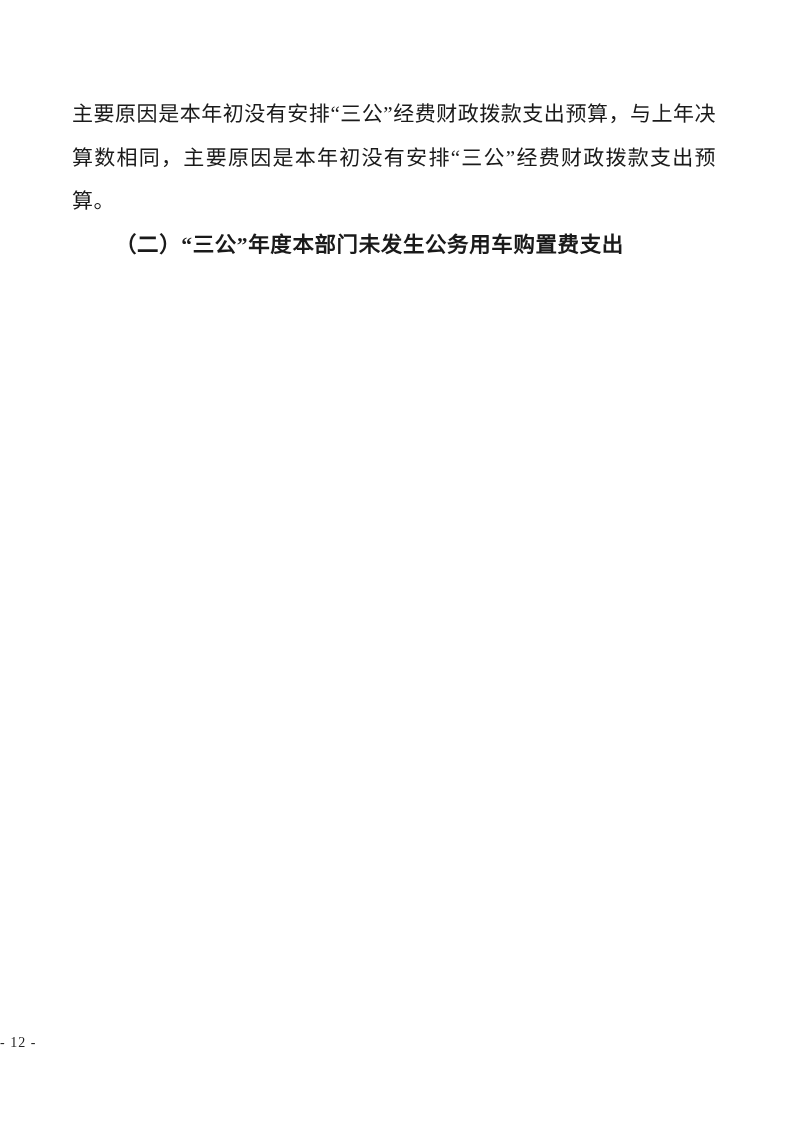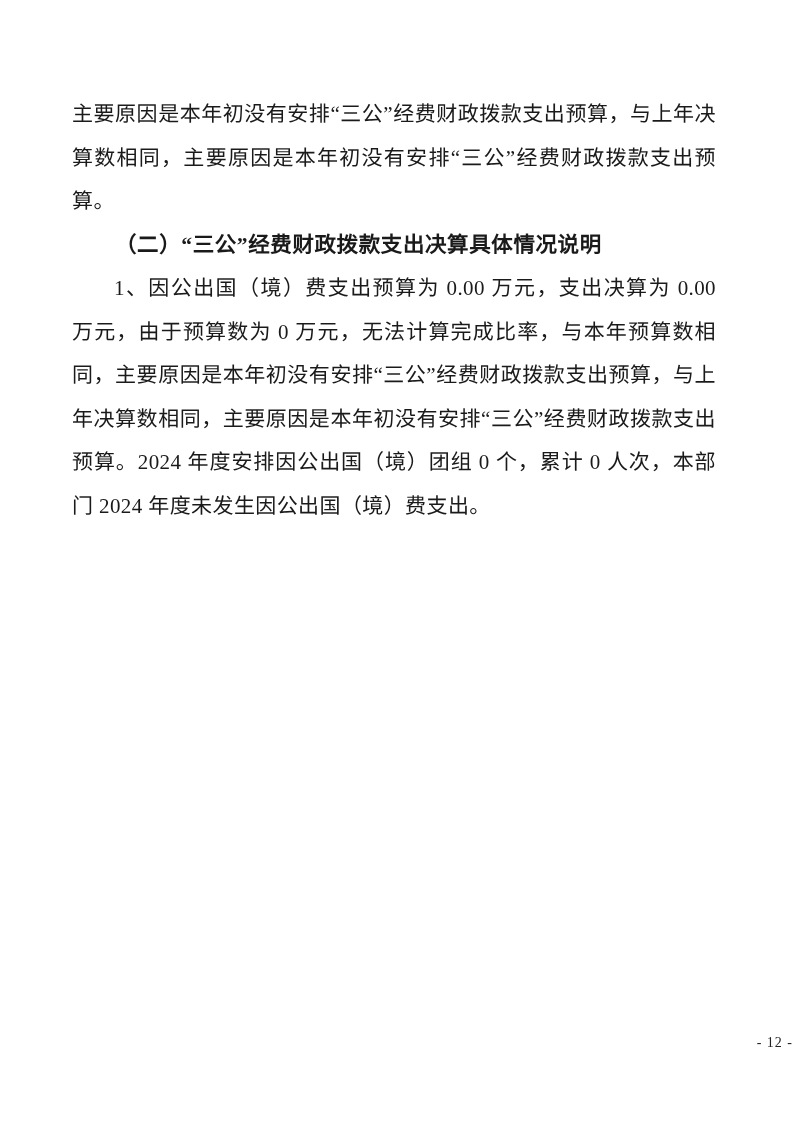--- a/index.html
+++ b/index.html
@@ -44,33 +44,32 @@
     line-height: 43.5px;
     font-weight: bold;
     text-indent: 2em;
     letter-spacing: 0.6px;
   }
   .page-footer {
     position: absolute;
     top: 1032px;
     left: 0;
     width: 100%;
-    text-align: right;
+    text-align: left;
     font-size: 14px;
     line-height: 22px;
     color: #222222;
     font-family: "Liberation Serif", "DejaVu Serif", serif;
     letter-spacing: 1px;
   }
 </style>
 </head>
 <body>
 
 <div class="page">
   <main class="content">
     <p class="para">主要原因是本年初没有安排“三公”经费财政拨款支出预算，与上年决算数相同，主要原因是本年初没有安排“三公”经费财政拨款支出预算。</p>
-    <h2 class="heading">（二）“三公”经费财政拨款支出决算具体情况说明</h2>
-    <p class="para indented">1、因公出国（境）费支出预算为 0.00 万元，支出决算为 0.00 万元，由于预算数为 0 万元，无法计算完成比率，与本年预算数相同，主要原因是本年初没有安排“三公”经费财政拨款支出预算，与上年决算数相同，主要原因是本年初没有安排“三公”经费财政拨款支出预算。2024 年度安排因公出国（境）团组 0 个，累计 0 人次，本部门 2024 年度未发生因公出国（境）费支出。</p>
+    <h2 class="heading">（二）“三公”年度本部门未发生公务用车购置费支出</h2>
   </main>
   <footer class="page-footer">
     <span>- 12 -</span>
   </footer>
 </div>
 
 </body></html>

